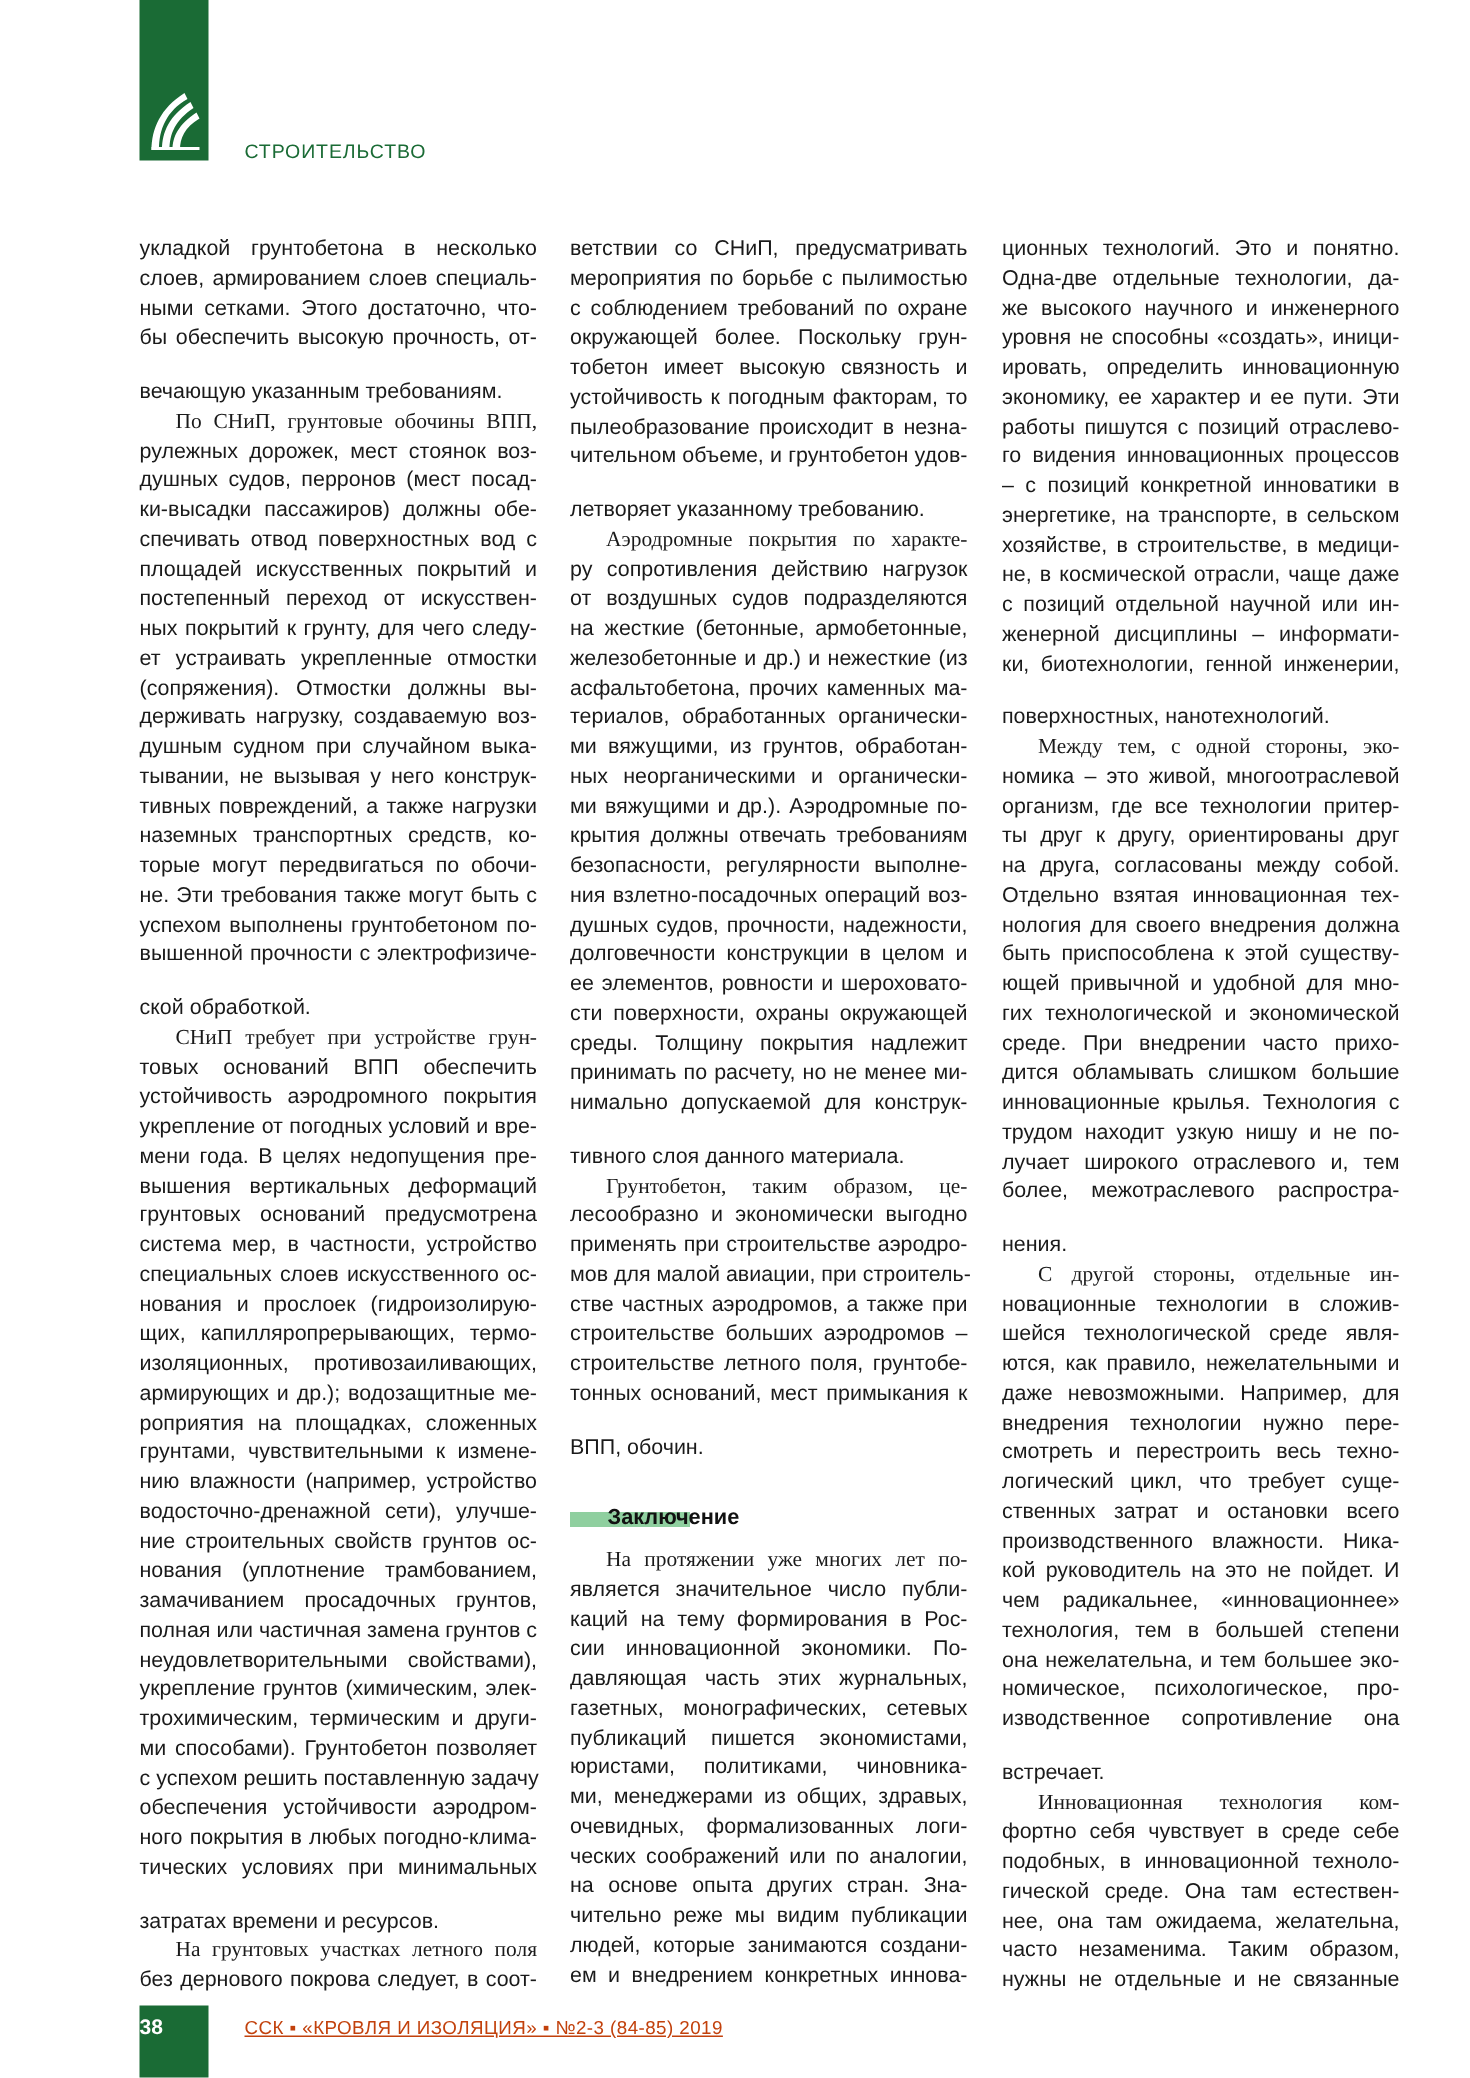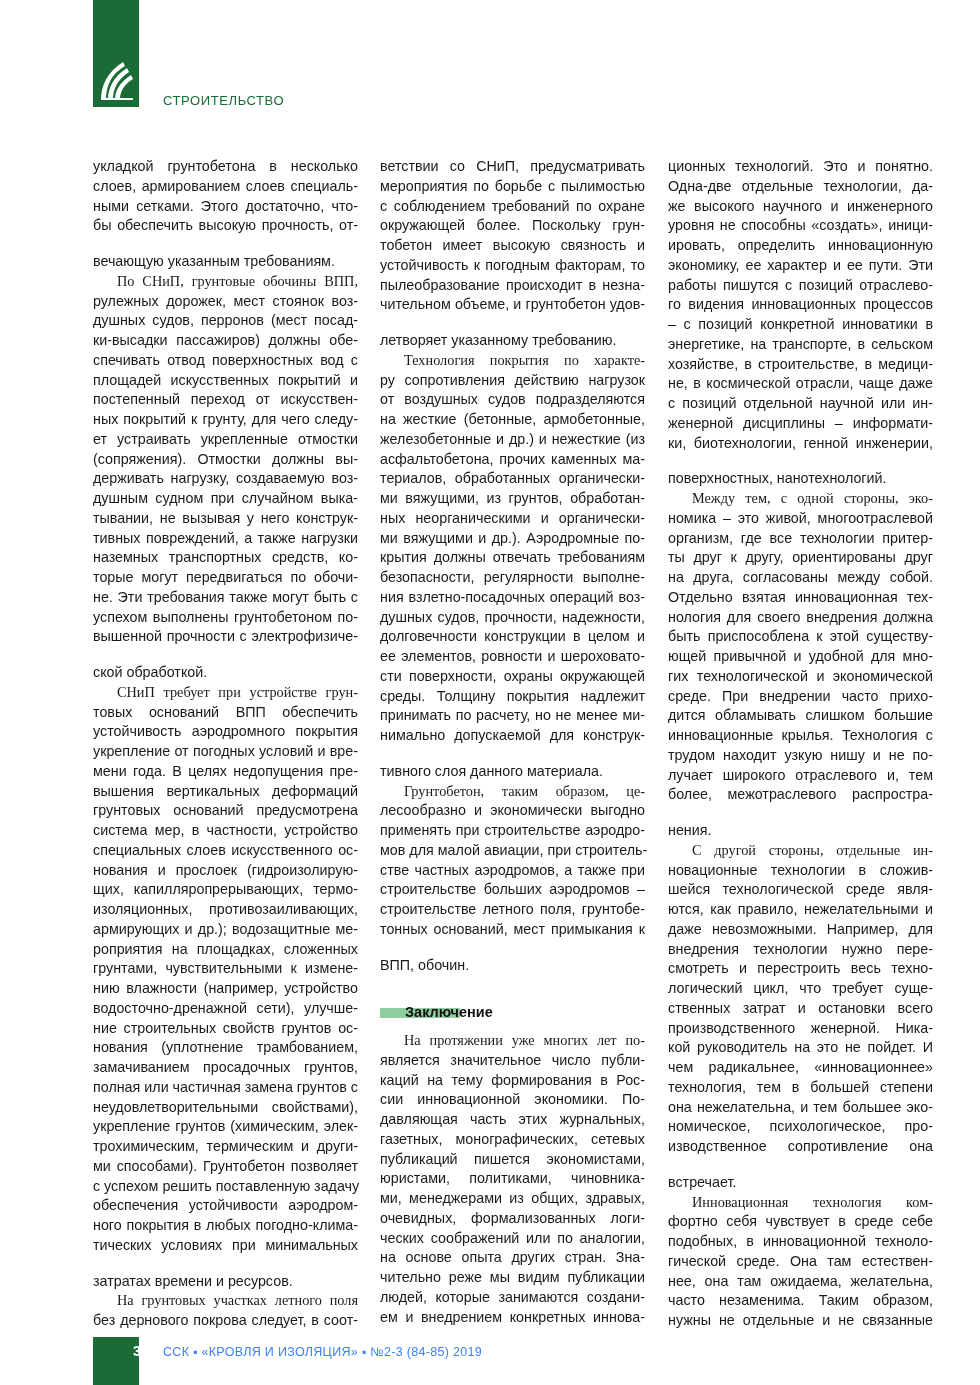--- a/index.html
+++ b/index.html
@@ -29,24 +29,24 @@
   .heading-wrap { position: relative; height: 22px; margin: 10px 0 4px 0; }
   .heading-bar { position: absolute; left: 0; top: 3px; width: 80px; height: 10px; background: #8fcf9f; }
   .heading {
     position: absolute; left: 25px; top: -2px; font-weight: bold; font-size: 14.5px; color: #111;
   }
   .footer-block {
     position: absolute; left: 93px; top: 1337px; width: 46px; height: 48px; background: #1a6b35;
   }
   .page-num {
     position: absolute; left: 0; top: 6px; width: 46px; color: #fff;
-    font-weight: bold; font-size: 14px; margin-left: 40px;
+    font-weight: bold; font-size: 14px;
   }
   .footer-text {
-    position: absolute; left: 163px; top: 1345px; font-size: 12.5px; color: #3b82f6; letter-spacing: 0.3px;
+    position: absolute; left: 163px; top: 1345px; font-size: 12.5px; color: #c2410c; letter-spacing: 0.3px; text-decoration: underline;
   }
 </style>
 </head>
 <body>
 
 <div class="top-bar">
   <svg class="logo" viewBox="0 0 38 46">
     <path d="M4 44 C4 30 10 16 26 6 L28 10 C14 18 9 30 9 44 Z" fill="#ffffff"></path>
     <path d="M11 44 C11 32 16 21 30 12 L32 16 C20 24 16 33 16 44 Z" fill="#ffffff"></path>
     <path d="M18 44 C18 35 22 27 34 19 L36 23 C26 29 23 36 23 44 Z" fill="#ffffff"></path>
@@ -117,21 +117,21 @@
 <div class="column col2" id="col1">
     <span class="line">ветствии со СНиП, предусматривать</span>
     <span class="line">мероприятия по борьбе с пылимостью</span>
     <span class="line">с соблюдением требований по охране</span>
     <span class="line">окружающей более. Поскольку грун-</span>
     <span class="line">тобетон имеет высокую связность и</span>
     <span class="line">устойчивость к погодным факторам, то</span>
     <span class="line">пылеобразование происходит в незна-</span>
     <span class="line">чительном объеме, и грунтобетон удов-</span>
     <span class="line last">летворяет указанному требованию.</span>
-    <span class="line indent">Технология покрытия по характе-</span>
+    <span class="line indent">Аэродромные покрытия по характе-</span>
     <span class="line">ру сопротивления действию нагрузок</span>
     <span class="line">от воздушных судов подразделяются</span>
     <span class="line">на жесткие (бетонные, армобетонные,</span>
     <span class="line">железобетонные и др.) и нежесткие (из</span>
     <span class="line">асфальтобетона, прочих каменных ма-</span>
     <span class="line">териалов, обработанных органически-</span>
     <span class="line">ми вяжущими, из грунтов, обработан-</span>
     <span class="line">ных неорганическими и органически-</span>
     <span class="line">ми вяжущими и др.). Аэродромные по-</span>
     <span class="line">крытия должны отвечать требованиям</span>
@@ -211,21 +211,21 @@
     <span class="line last">нения.</span>
     <span class="line indent">С другой стороны, отдельные ин-</span>
     <span class="line">новационные технологии в сложив-</span>
     <span class="line">шейся технологической среде явля-</span>
     <span class="line">ются, как правило, нежелательными и</span>
     <span class="line">даже невозможными. Например, для</span>
     <span class="line">внедрения технологии нужно пере-</span>
     <span class="line">смотреть и перестроить весь техно-</span>
     <span class="line">логический цикл, что требует суще-</span>
     <span class="line">ственных затрат и остановки всего</span>
-    <span class="line">производственного женерной. Ника-</span>
+    <span class="line">производственного влажности. Ника-</span>
     <span class="line">кой руководитель на это не пойдет. И</span>
     <span class="line">чем радикальнее, «инновационнее»</span>
     <span class="line">технология, тем в большей степени</span>
     <span class="line">она нежелательна, и тем большее эко-</span>
     <span class="line">номическое, психологическое, про-</span>
     <span class="line">изводственное сопротивление она</span>
     <span class="line last">встречает.</span>
     <span class="line indent">Инновационная технология ком-</span>
     <span class="line">фортно себя чувствует в среде себе</span>
     <span class="line">подобных, в инновационной техноло-</span>

